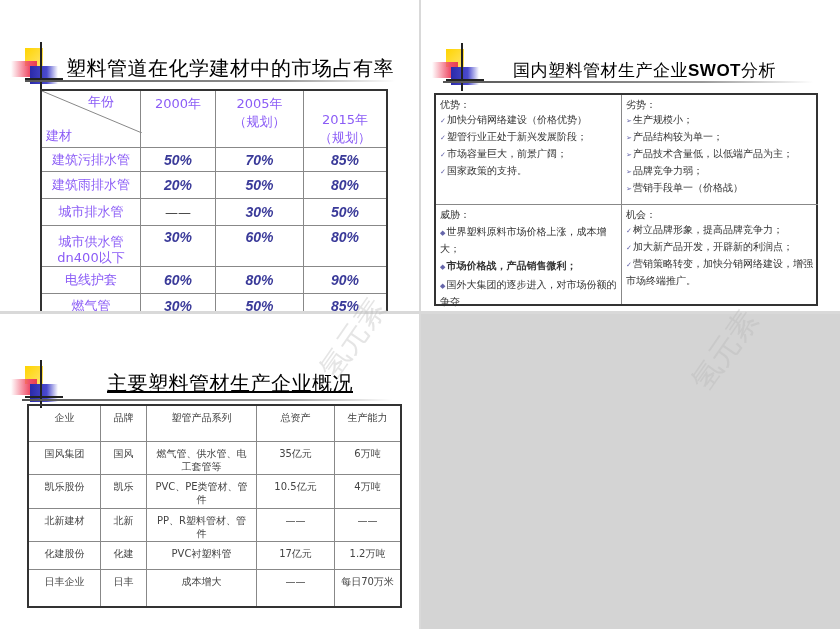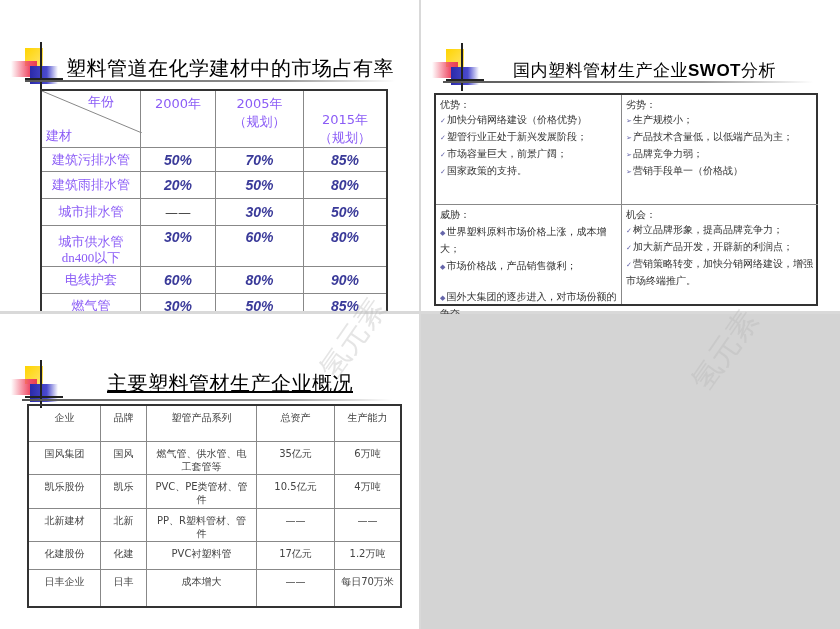--- a/index.html
+++ b/index.html
@@ -95,21 +95,21 @@
       <td class="pct">50%</td>
       <td class="pct">80%</td>
     </tr>
     <tr style="height:27px;">
       <td>城市排水管</td>
       <td style="color:#333;">——</td>
       <td class="pct">30%</td>
       <td class="pct">50%</td>
     </tr>
     <tr style="height:38px;">
-      <td style="vertical-align:top;line-height:16px;padding-top:8px;font-family:Liberation Serif, serif;">
+      <td style="vertical-align:top;line-height:16px;padding-top:8px;">
         <div>城市供水管</div>
         <div>dn400以下</div>
       </td>
       <td class="pct" style="vertical-align:top;padding-top:3px;">30%</td>
       <td class="pct" style="vertical-align:top;padding-top:3px;">60%</td>
       <td class="pct" style="vertical-align:top;padding-top:3px;">80%</td>
     </tr>
     <tr style="height:27px;">
       <td>电线护套</td>
       <td class="pct">60%</td>
@@ -144,28 +144,29 @@
   <div class="q" id="qs">
     <span class="h">优势：</span>
     <span class="it"><span class="mk">✓</span><span>加快分销网络建设（价格优势）</span></span>
     <span class="it"><span class="mk">✓</span><span>塑管行业正处于新兴发展阶段；</span></span>
     <span class="it"><span class="mk">✓</span><span>市场容量巨大，前景广阔；</span></span>
     <span class="it"><span class="mk">✓</span><span>国家政策的支持。</span></span>
   </div>
   <div class="q" id="qw">
     <span class="h">劣势：</span>
     <span class="it"><span class="mk">➢</span><span>生产规模小；</span></span>
+    <span class="it"><span class="mk">➢</span><span>产品结构较为单一；</span></span>
     <span class="it"><span class="mk">➢</span><span>产品技术含量低，以低端产品为主；</span></span>
     <span class="it"><span class="mk">➢</span><span>品牌竞争力弱；</span></span>
     <span class="it"><span class="mk">➢</span><span>营销手段单一（价格战）</span></span>
   </div>
   <div class="q" id="qt">
     <span class="h" style="margin-bottom:2px;">威胁：</span>
     <span class="it" style="margin-bottom:2px;"><span class="mk">◆</span><span>世界塑料原料市场价格上涨，成本增大；</span></span>
-    <span class="it" style="margin-bottom:14px;"><span class="mk">◆</span><span>市场价格战，产品销售微利；</span></span>
+    <span class="it" style="margin-bottom:2px;font-weight:bold;"><span class="mk">◆</span><span>市场价格战，产品销售微利；</span></span>
     <span class="it"><span class="mk">◆</span><span>国外大集团的逐步进入，对市场份额的争夺。</span></span>
   </div>
   <div class="q" id="qo">
     <span class="h">机会：</span>
     <span class="it"><span class="mk">✓</span><span>树立品牌形象，提高品牌竞争力；</span></span>
     <span class="it"><span class="mk">✓</span><span>加大新产品开发，开辟新的利润点；</span></span>
     <span class="it"><span class="mk">✓</span><span>营销策略转变，加快分销网络建设，增强市场终端推广。</span></span>
   </div>
 </div>
 

